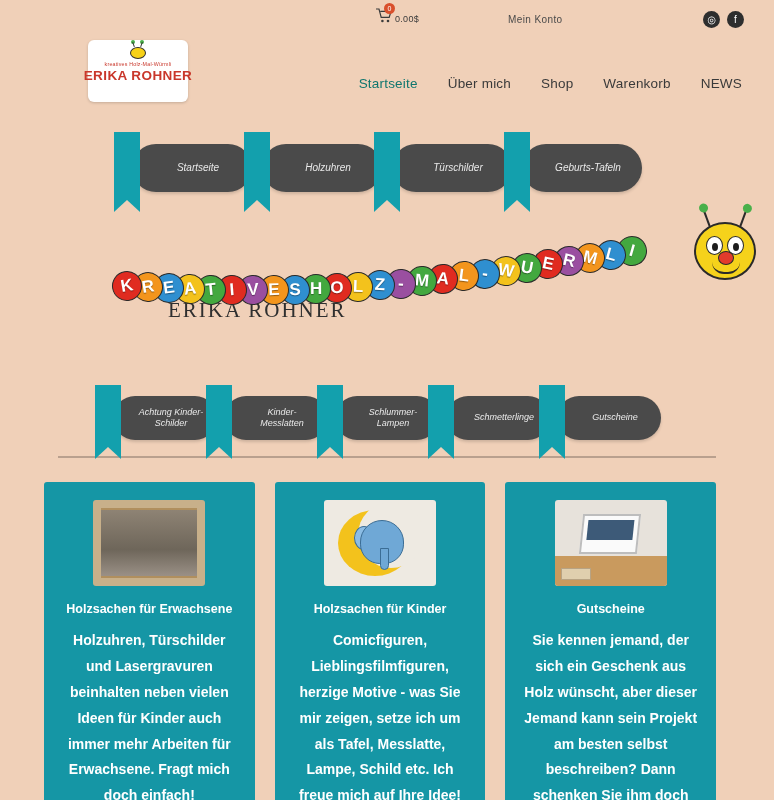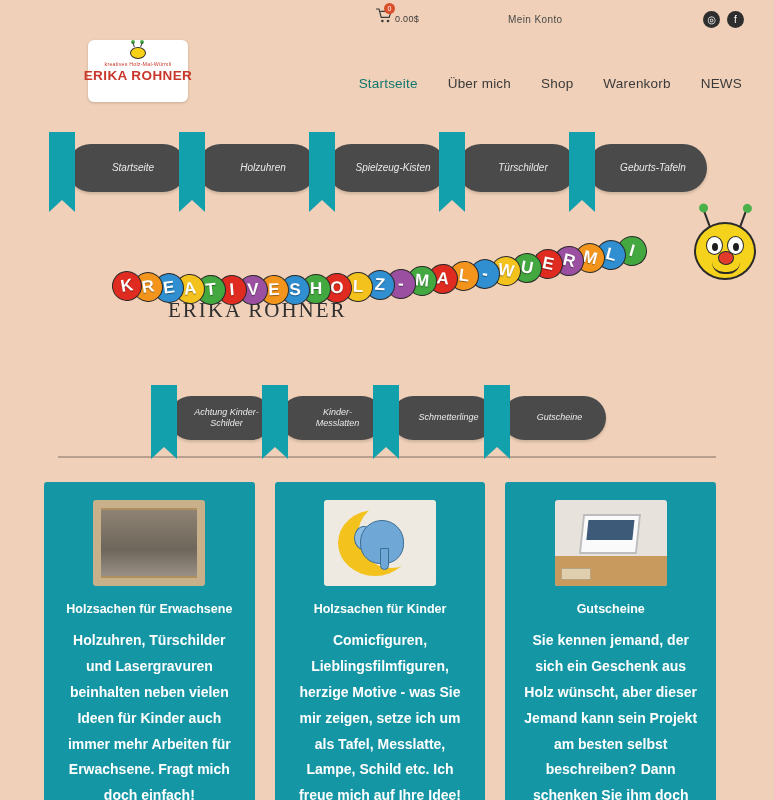--- a/index.html
+++ b/index.html
@@ -428,24 +428,20 @@
   </div>
 
   <div class="tagrow row1">
     <div class="tag">
       <span class="ribbon"></span>
       <span class="label">Startseite</span>
     </div>
     <div class="tag">
       <span class="ribbon"></span>
       <span class="label">Holzuhren</span>
-    </div>
-    <div class="tag">
-      <span class="ribbon"></span>
-      <span class="label">Spielzeug-Kisten</span>
     </div>
     <div class="tag">
       <span class="ribbon"></span>
       <span class="label">Türschilder</span>
     </div>
     <div class="tag">
       <span class="ribbon"></span>
       <span class="label">Geburts-Tafeln</span>
     </div>
   </div>
@@ -503,20 +499,24 @@
     <div class="tag">
       <span class="ribbon"></span>
       <span class="label">Achtung Kinder-Schilder</span>
     </div>
     <div class="tag">
       <span class="ribbon"></span>
       <span class="label">Kinder-Messlatten</span>
     </div>
     <div class="tag">
       <span class="ribbon"></span>
+      <span class="label">Schlummer-Lampen</span>
+    </div>
+    <div class="tag">
+      <span class="ribbon"></span>
       <span class="label">Schmetterlinge</span>
     </div>
     <div class="tag">
       <span class="ribbon"></span>
       <span class="label">Gutscheine</span>
     </div>
   </div>
 
   <div class="divider"></div>
 

